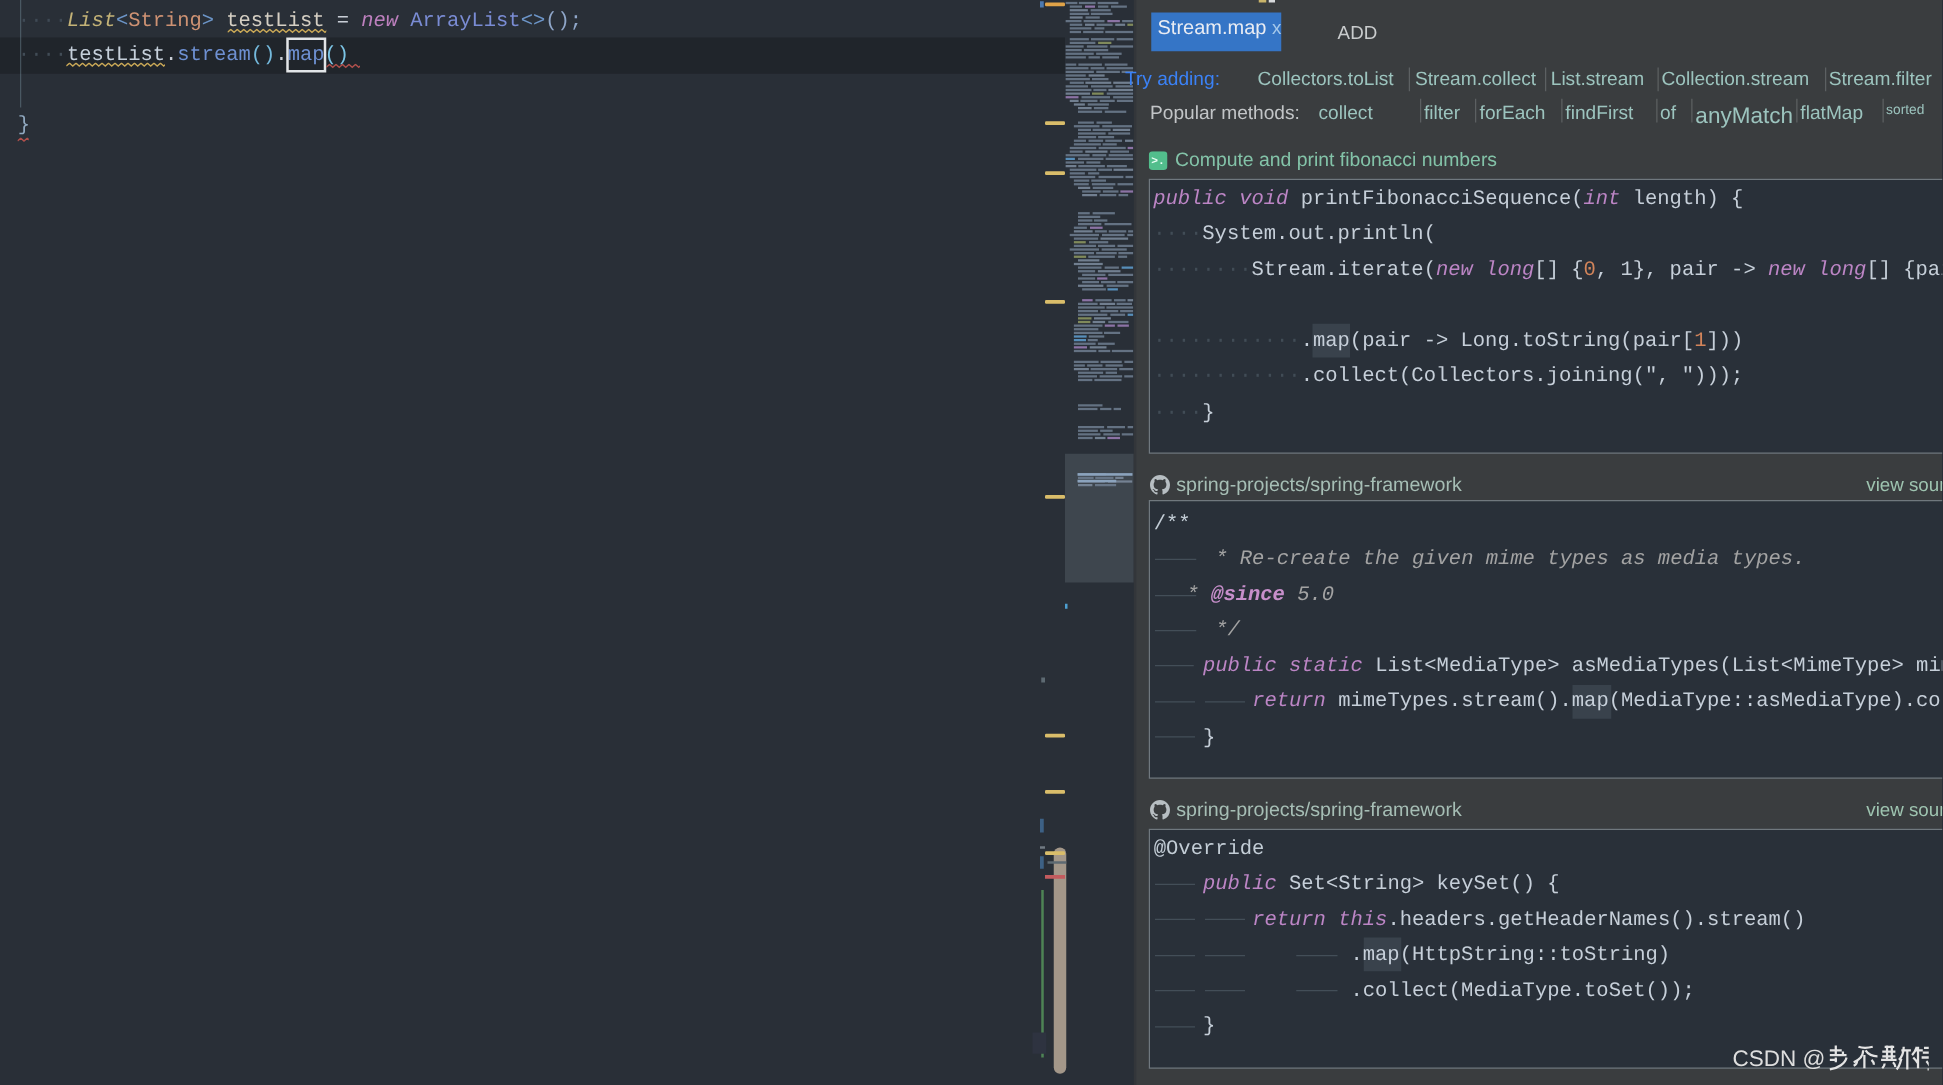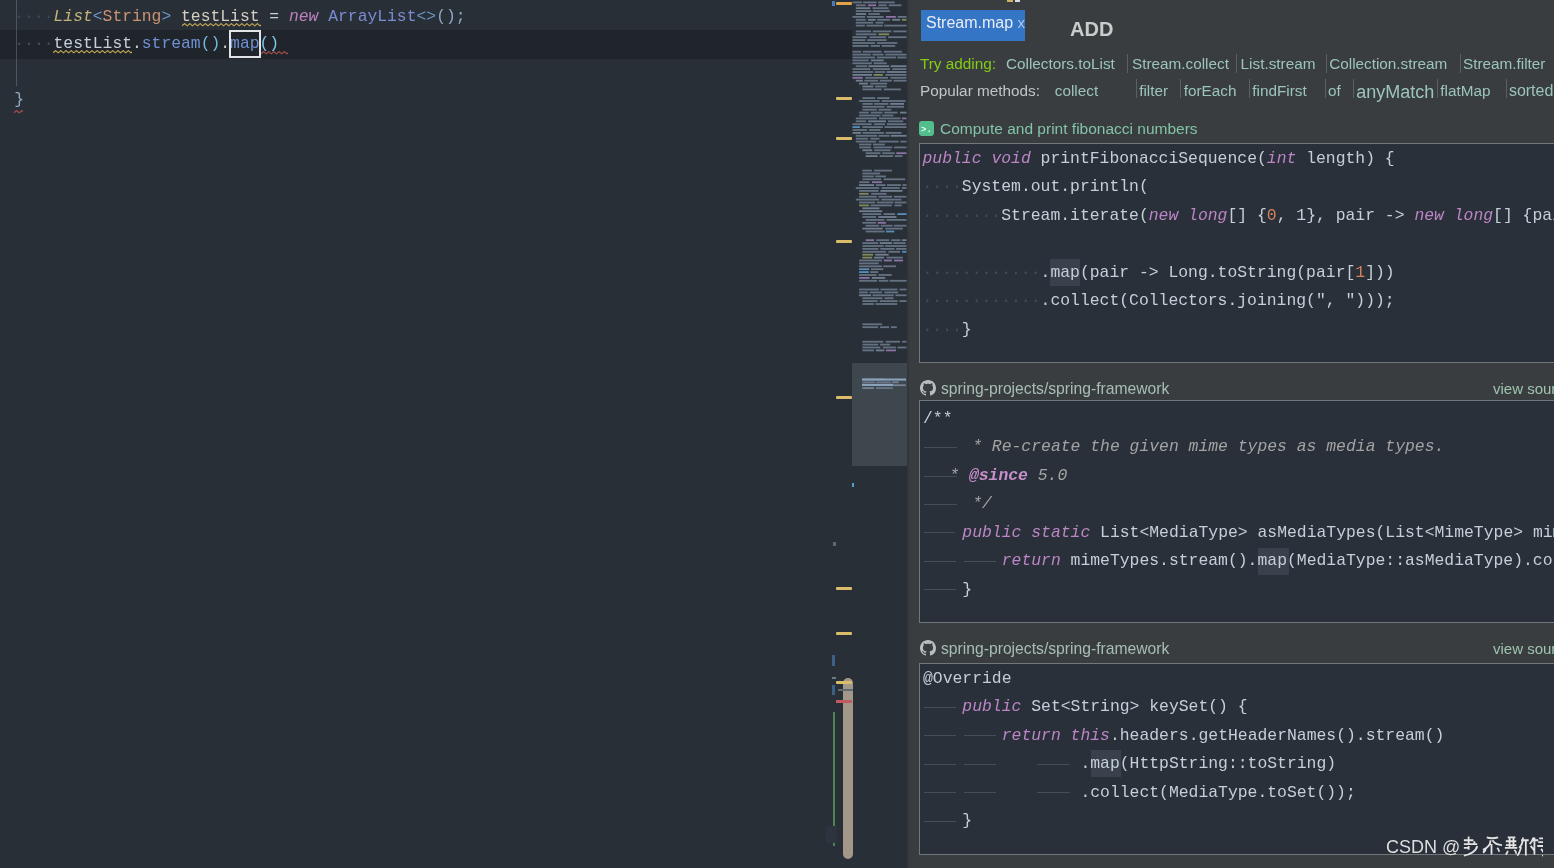--- a/index.html
+++ b/index.html
@@ -325,40 +325,40 @@
       <rect x="862" y="378.5" width="44" height="2.1" fill="#8ba3bd"></rect>
       <rect x="862" y="383.8" width="31" height="2.1" fill="#8ba3bd"></rect>
     </svg>
 <div class="abs" style="left:843px;top:678px;width:10px;height:181px;border-radius:5px;background:#a39789;z-index:1"></div>
 <div class="abs" style="left:908px;top:0;width:646px;height:868px;background:#3a3d3f"></div>
 <div class="abs" style="left:907px;top:0;width:1.5px;height:868px;background:#33363a"></div>
 <div class="abs" style="left:1007px;top:0;width:6px;height:2px;background:#c9b46a"></div>
 <div class="abs" style="left:1015px;top:0;width:5px;height:2px;background:#d8dadc"></div>
 <div class="abs" style="left:921px;top:9.5px;width:104px;height:31.5px;background:#3575c6"></div>
 <div class="abs" style="left:926px;top:13.5px;font-size:16px;color:#e9ecf3">Stream.map <span style="color:#a5c8ea;font-size:15px">x</span></div>
-<div class="abs" style="left:1070px;top:17.8px;font-size:20px;font-weight:bold;letter-spacing:.1px;color:#c9cccd">ADD</div>
-<div class="abs" style="left:920px;top:55px;font-size:15.3px;color:#84cc16">Try adding:</div>
+<div class="abs" style="left:1070px;top:17.8px;font-size:15px;font-weight:normal;letter-spacing:.1px;color:#c9cccd">ADD</div>
+<div class="abs" style="left:900px;top:55px;font-size:15.3px;color:#3b82f6">Try adding:</div>
 <div class="abs chip" style="left:1006px;top:55px;font-size:15.3px">Collectors.toList</div>
 <div class="abs chip" style="left:1132px;top:55px;font-size:15.3px">Stream.collect</div>
 <div class="abs chip" style="left:1240.6px;top:55px;font-size:15.3px">List.stream</div>
 <div class="abs chip" style="left:1329.2px;top:55px;font-size:15.3px">Collection.stream</div>
 <div class="abs chip" style="left:1463px;top:55px;font-size:15.3px">Stream.filter</div>
 <div class="abs" style="left:1126.7px;top:54px;width:1px;height:19px;background:#5c6062"></div>
 <div class="abs" style="left:1235.6px;top:54px;width:1px;height:19px;background:#5c6062"></div>
 <div class="abs" style="left:1325.9px;top:54px;width:1px;height:19px;background:#5c6062"></div>
 <div class="abs" style="left:1459.8px;top:54px;width:1px;height:19px;background:#5c6062"></div>
 <div class="abs" style="left:920px;top:81.5px;font-size:15.3px;color:#c2c5c7">Popular methods:</div>
 <div class="abs chip" style="left:1054.8px;top:81.5px;font-size:15.3px">collect</div>
 <div class="abs chip" style="left:1139.2px;top:81.5px;font-size:15.3px">filter</div>
 <div class="abs chip" style="left:1183.7px;top:81.5px;font-size:15.3px">forEach</div>
 <div class="abs chip" style="left:1252.3px;top:81.5px;font-size:15.3px">findFirst</div>
 <div class="abs chip" style="left:1328px;top:81.5px;font-size:15.3px">of</div>
 <div class="abs chip" style="left:1356.3px;top:81.5px;font-size:18px">anyMatch</div>
 <div class="abs chip" style="left:1440.3px;top:81.5px;font-size:15.3px">flatMap</div>
-<div class="abs chip" style="left:1508.9px;top:81.5px;font-size:16px">sorted</div>
+<div class="abs chip" style="left:1508.9px;top:81.5px;font-size:11px">sorted</div>
 <div class="abs" style="left:1135.8px;top:79px;width:1px;height:19px;background:#5c6062"></div>
 <div class="abs" style="left:1180.4px;top:79px;width:1px;height:19px;background:#5c6062"></div>
 <div class="abs" style="left:1249px;top:79px;width:1px;height:19px;background:#5c6062"></div>
 <div class="abs" style="left:1324.7px;top:79px;width:1px;height:19px;background:#5c6062"></div>
 <div class="abs" style="left:1353px;top:79px;width:1px;height:19px;background:#5c6062"></div>
 <div class="abs" style="left:1437px;top:79px;width:1px;height:19px;background:#5c6062"></div>
 <div class="abs" style="left:1505.6px;top:79px;width:1px;height:19px;background:#5c6062"></div>
 <svg class="abs" style="left:919px;top:120.5px" width="15" height="15">
       <rect x="0" y="0" width="15" height="15" rx="3.2" fill="#52be8c"></rect>
       <text x="2" y="10.5" font-family="Liberation Mono" font-size="9" font-weight="bold" fill="#eafff5">&gt;.</text>

